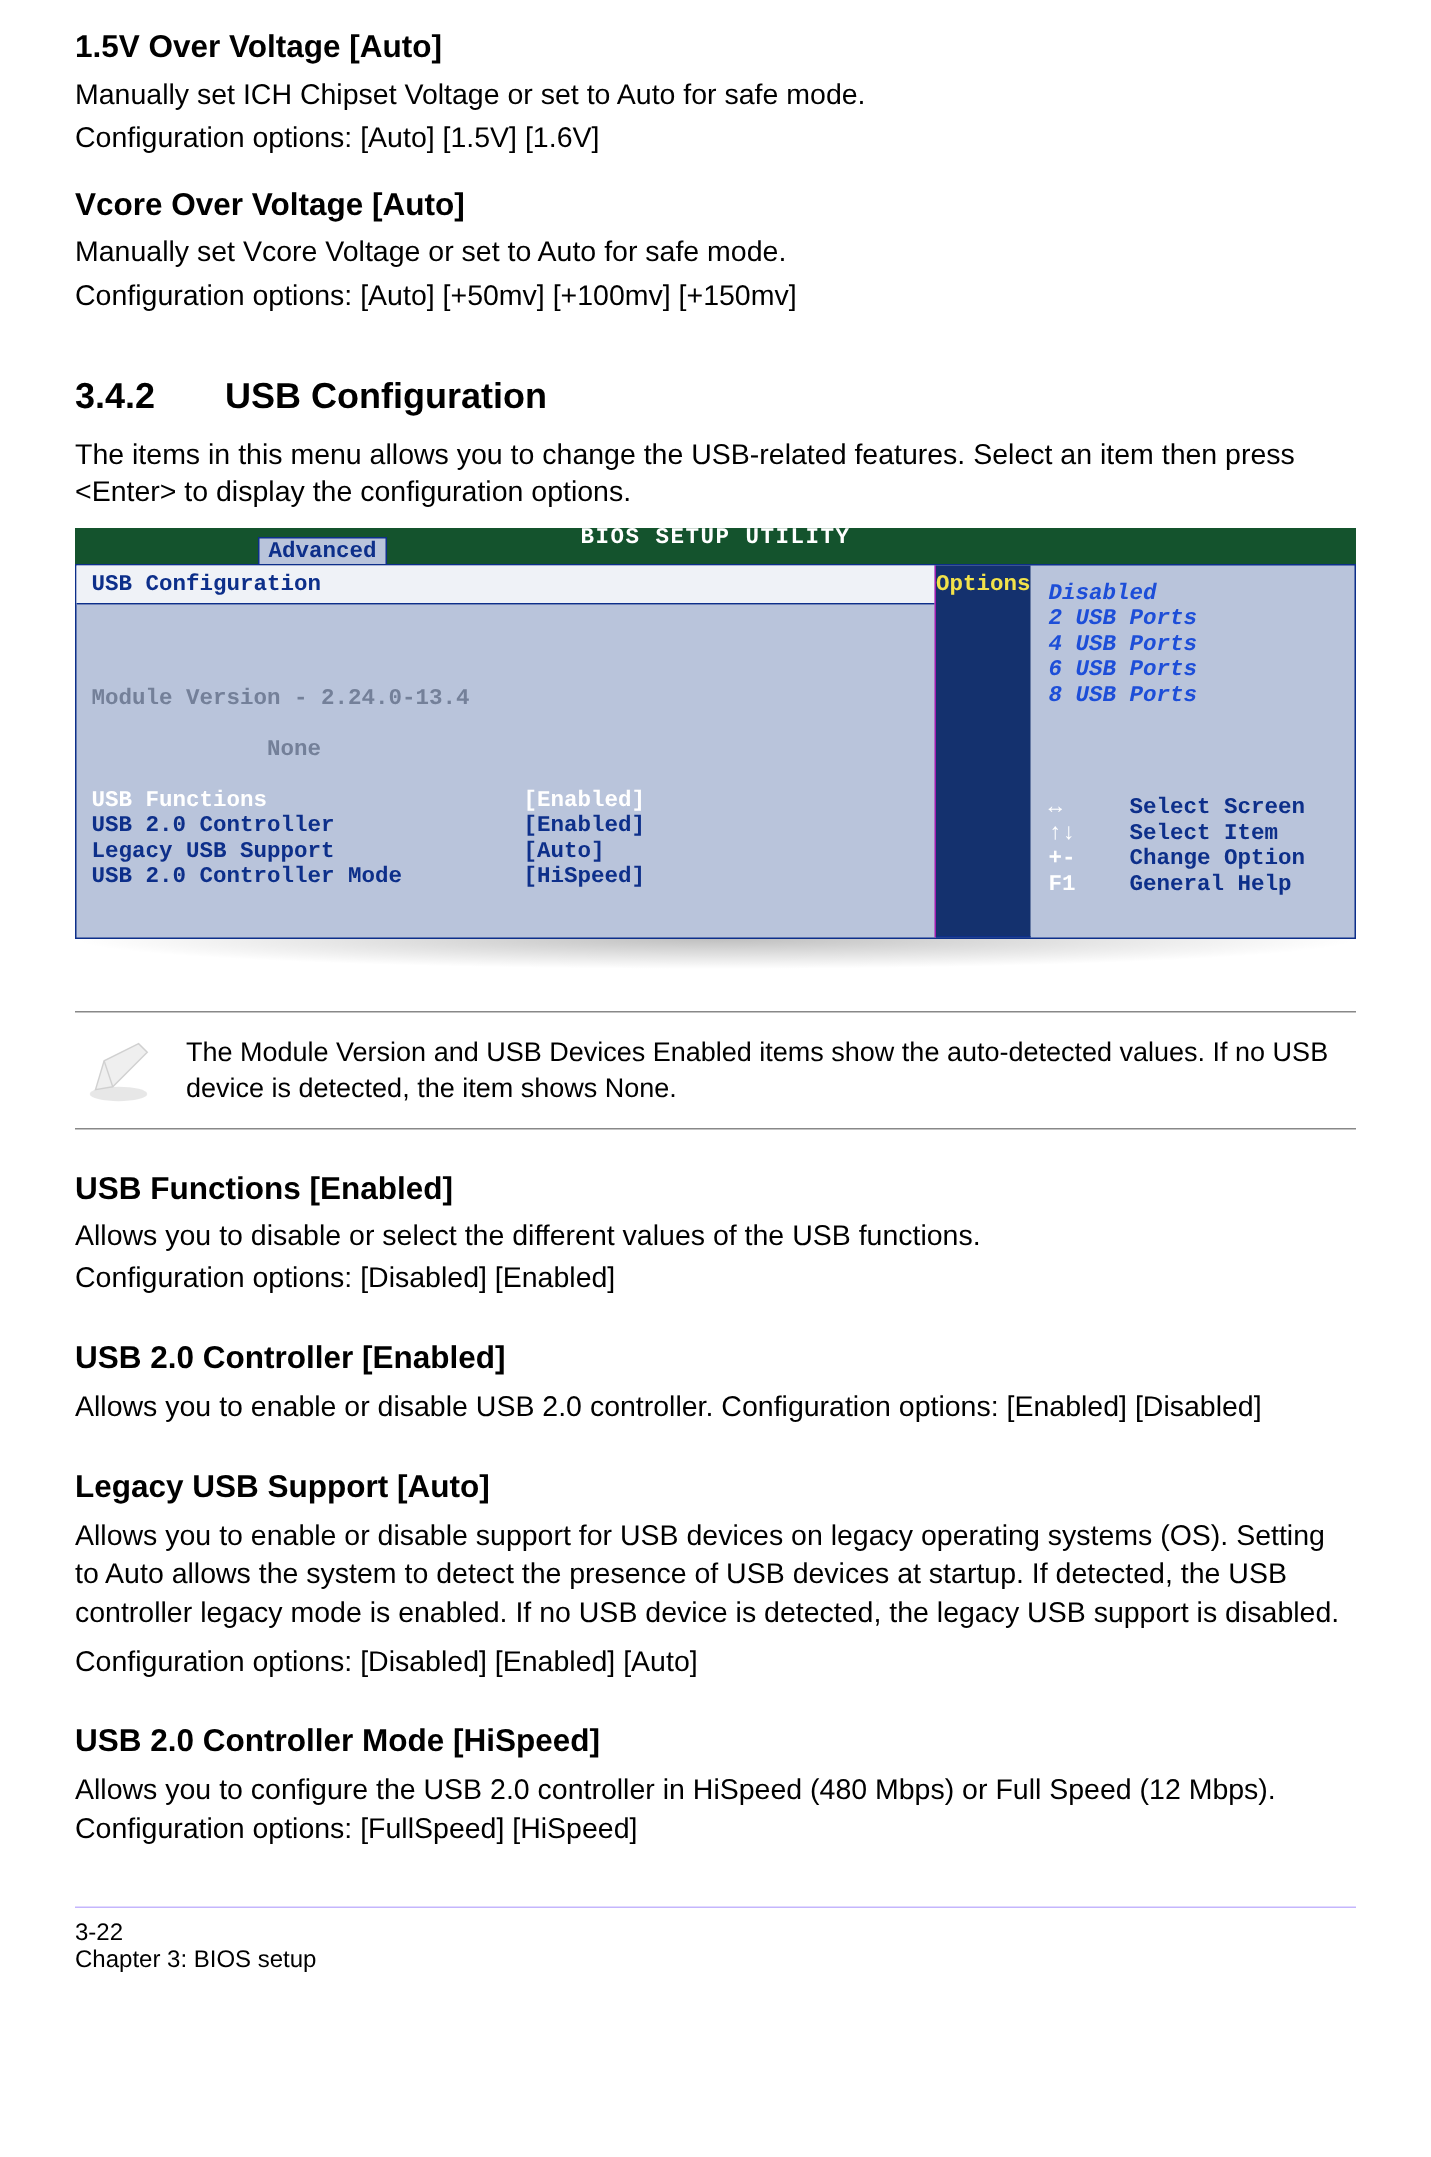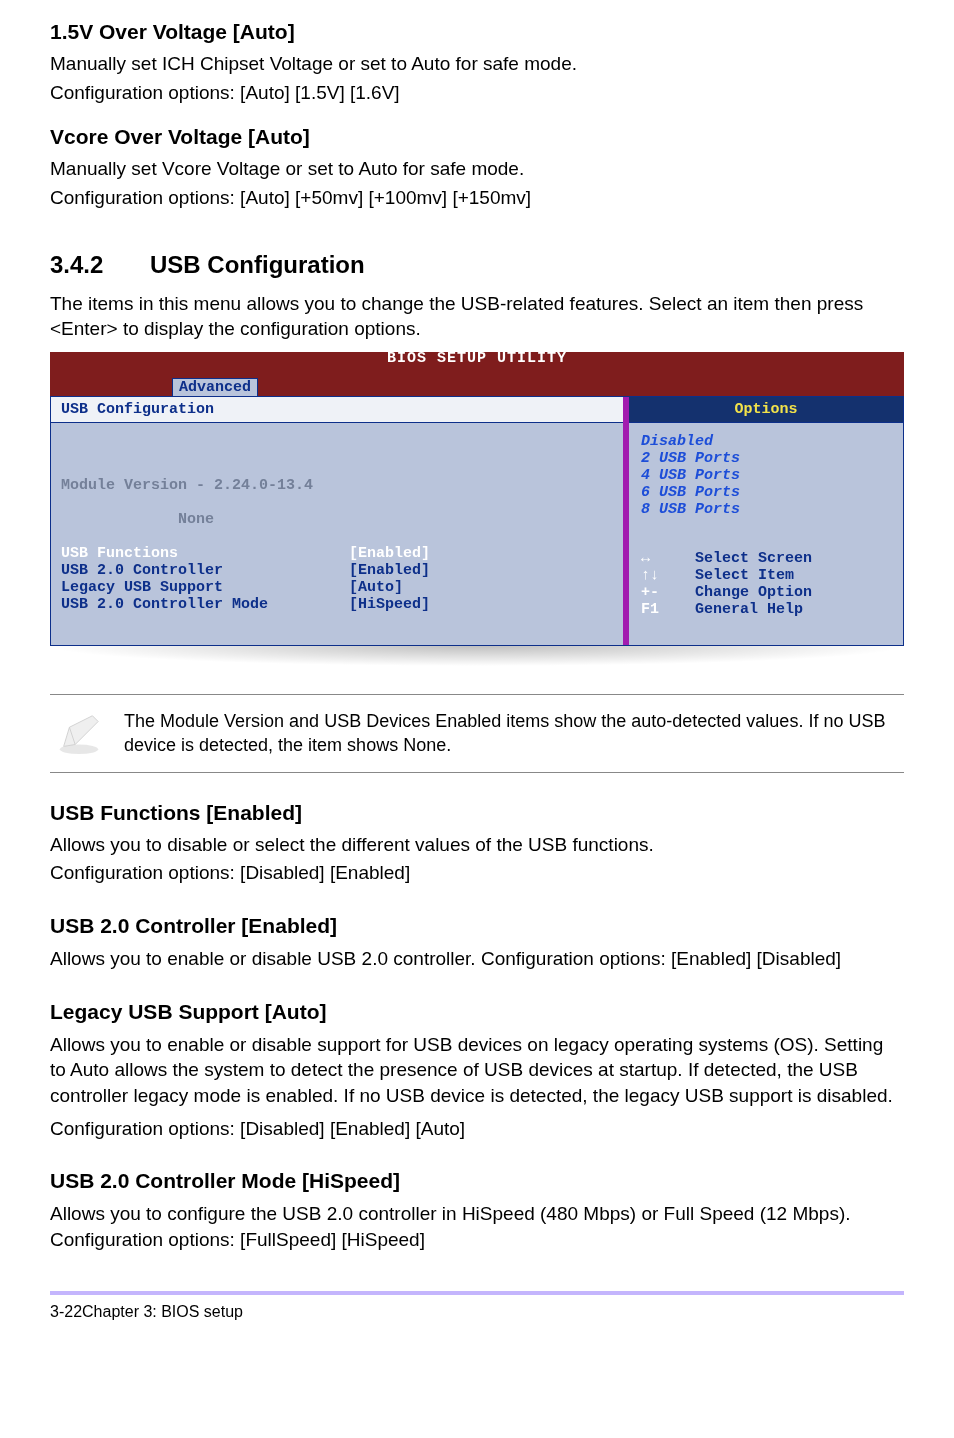--- a/index.html
+++ b/index.html
@@ -49,22 +49,22 @@
   }
 
   
   .bios-box {
     width: 100%;
     background: #ffffff;
     margin-top: 10px;
     margin-bottom: 10px;
   }
   .bios-titlebar {
-    background: #7f1d1d;
-    height: 44px;
+    background: #14532d;
+    height: 24px;
     position: relative;
   }
   .bios-title {
     font-family: "Courier New", monospace;
     font-weight: bold;
     color: #fff;
     font-size: 15px;
     text-align: center;
     line-height: 14px;
     letter-spacing: 1px;
@@ -117,23 +117,22 @@
     font-weight: bold;
     white-space: pre;
   }
   .bios-line-blue {
     color: #0d2f8a;
     font-weight: bold;
     white-space: pre;
   }
   .bios-right {
     width: 280px;
-    border-left: 6px solid #a21caf;
-    display: flex;
-    flex-direction: column;
+    border-left: 1px solid #a21caf;
+    display: flex;
   }
   .bios-options-header {
     background: #14316e;
     color: #f2e24a;
     text-align: center;
     padding: 4px 0;
     font-weight: bold;
     border-bottom: 1px solid #0d2f8a;
   }
   .bios-options-body {
@@ -176,27 +175,28 @@
     height: 46px;
     flex-shrink: 0;
     opacity: 0.45;
   }
   .note-text {
     font-size: 18px;
     line-height: 1.35;
   }
 
   .footer {
-    border-top: 4px solid #c4b5fd;
+    border-top: 1px solid #c4b5fd;
     margin-top: 38px;
     padding-top: 8px;
     display: flex;
-    justify-content: flex-start;
+    justify-content: space-between;
     font-size: 16px;
     padding-bottom: 40px;
+    flex-direction: column;
   }
 </style>
 </head>
 <body>
 
 <div class="section-heading-bold">1.5V Over Voltage [Auto]</div>
 <div class="body-text">Manually set ICH Chipset Voltage or set to Auto for safe mode.</div>
 <div class="body-text">Configuration options: [Auto] [1.5V] [1.6V]</div>
 
 <div class="section-heading-bold">Vcore Over Voltage [Auto]</div>

